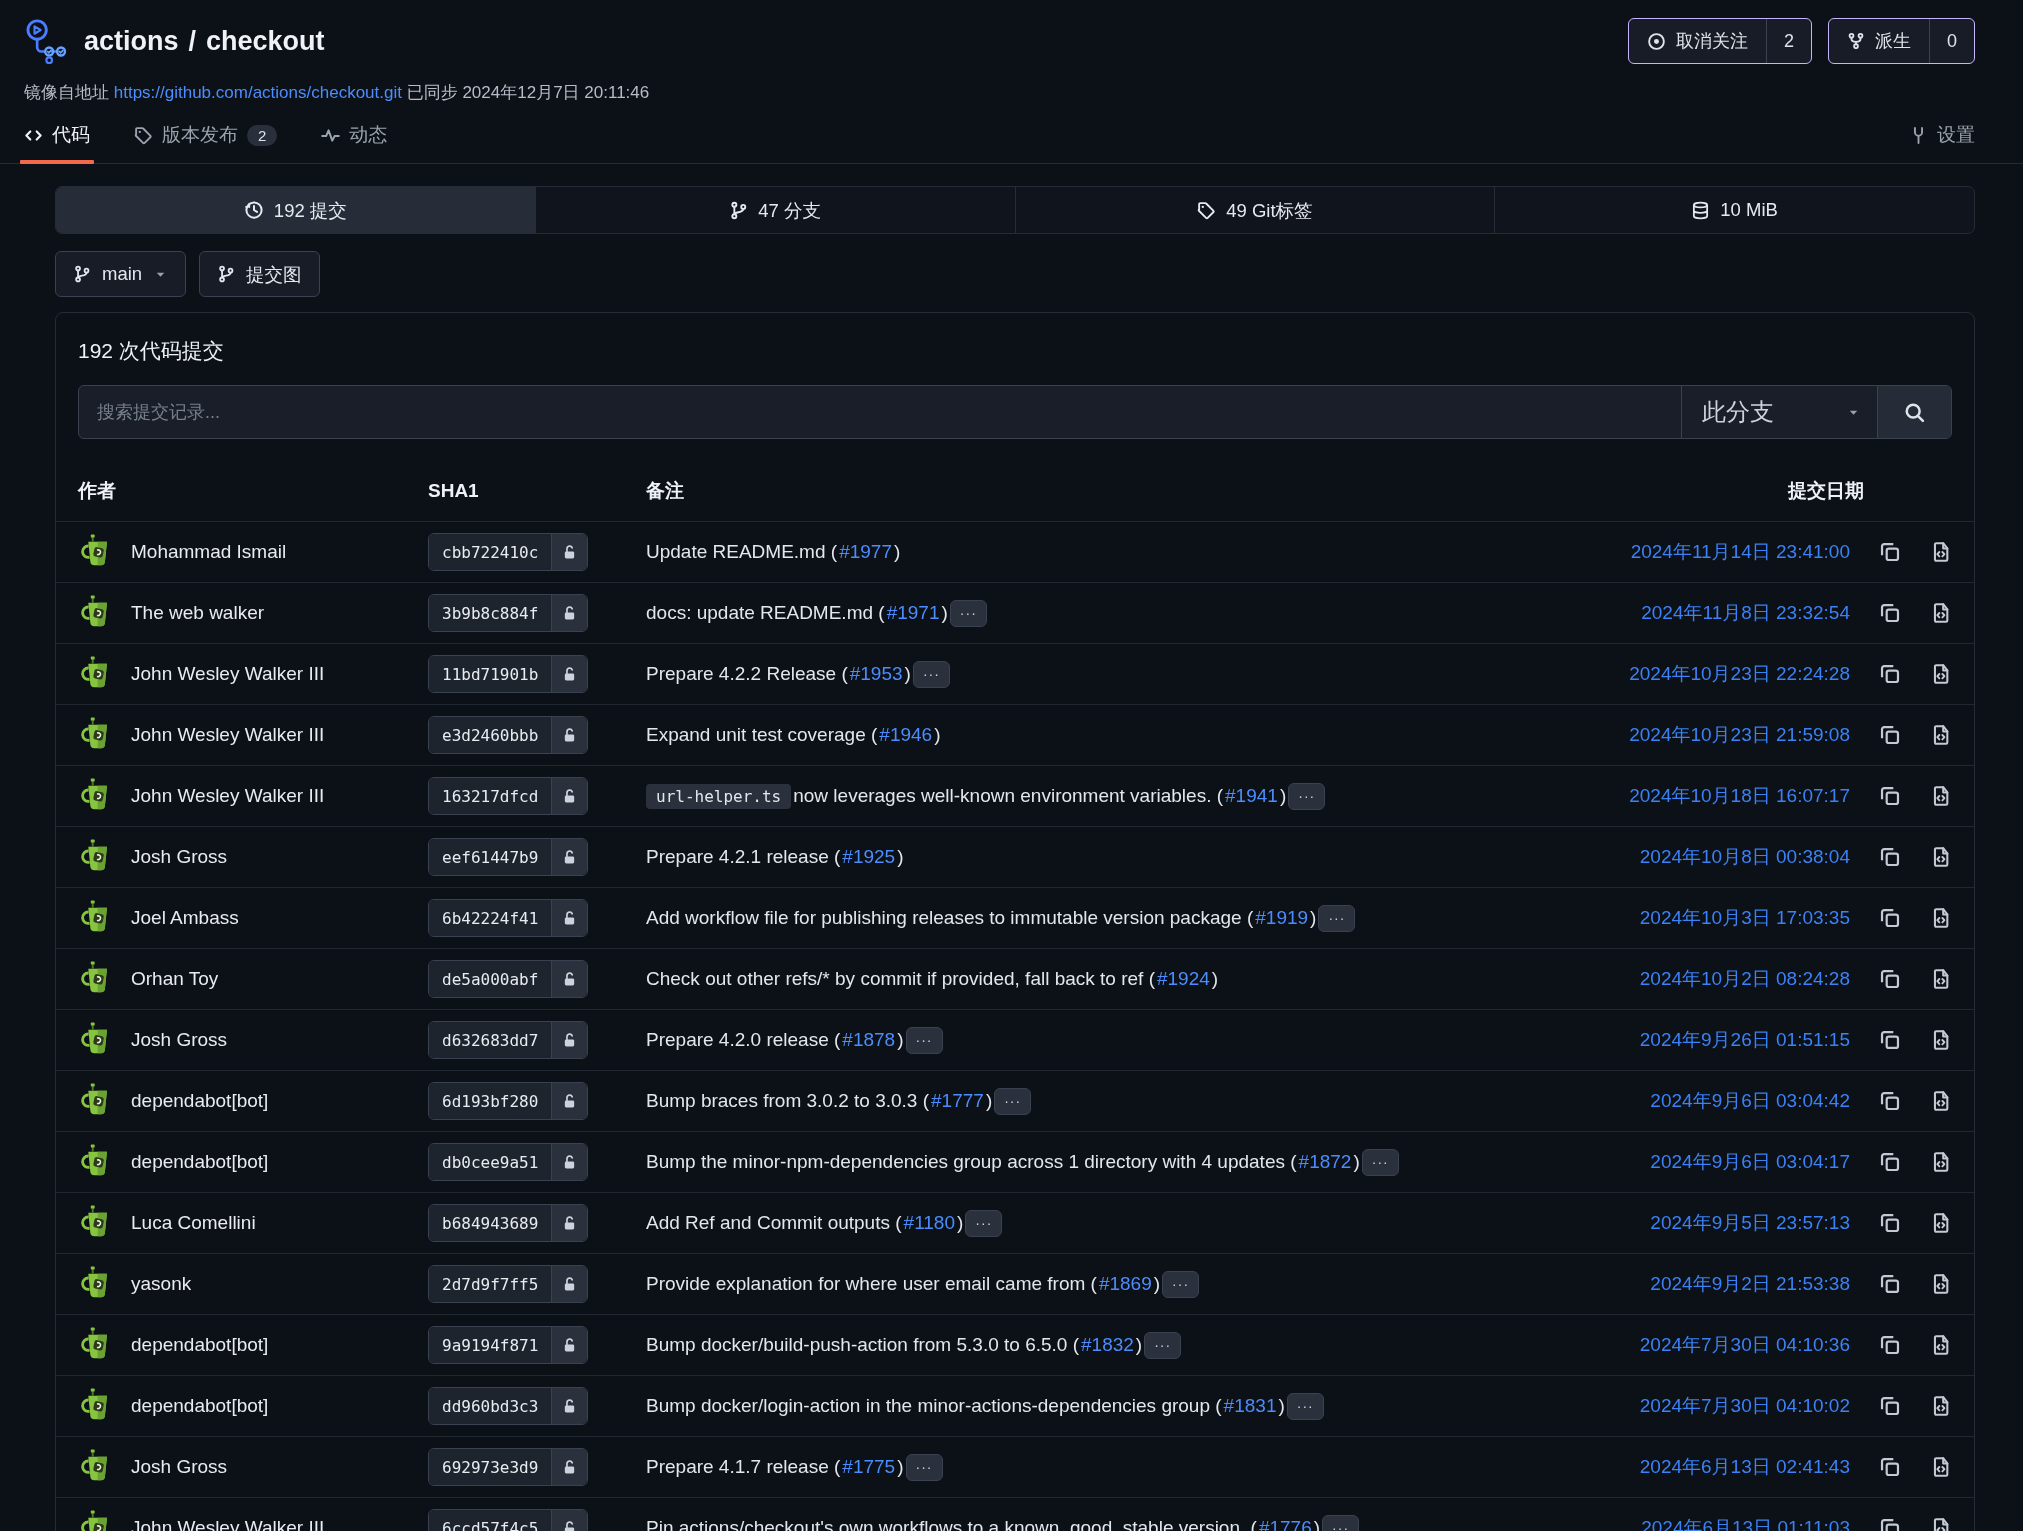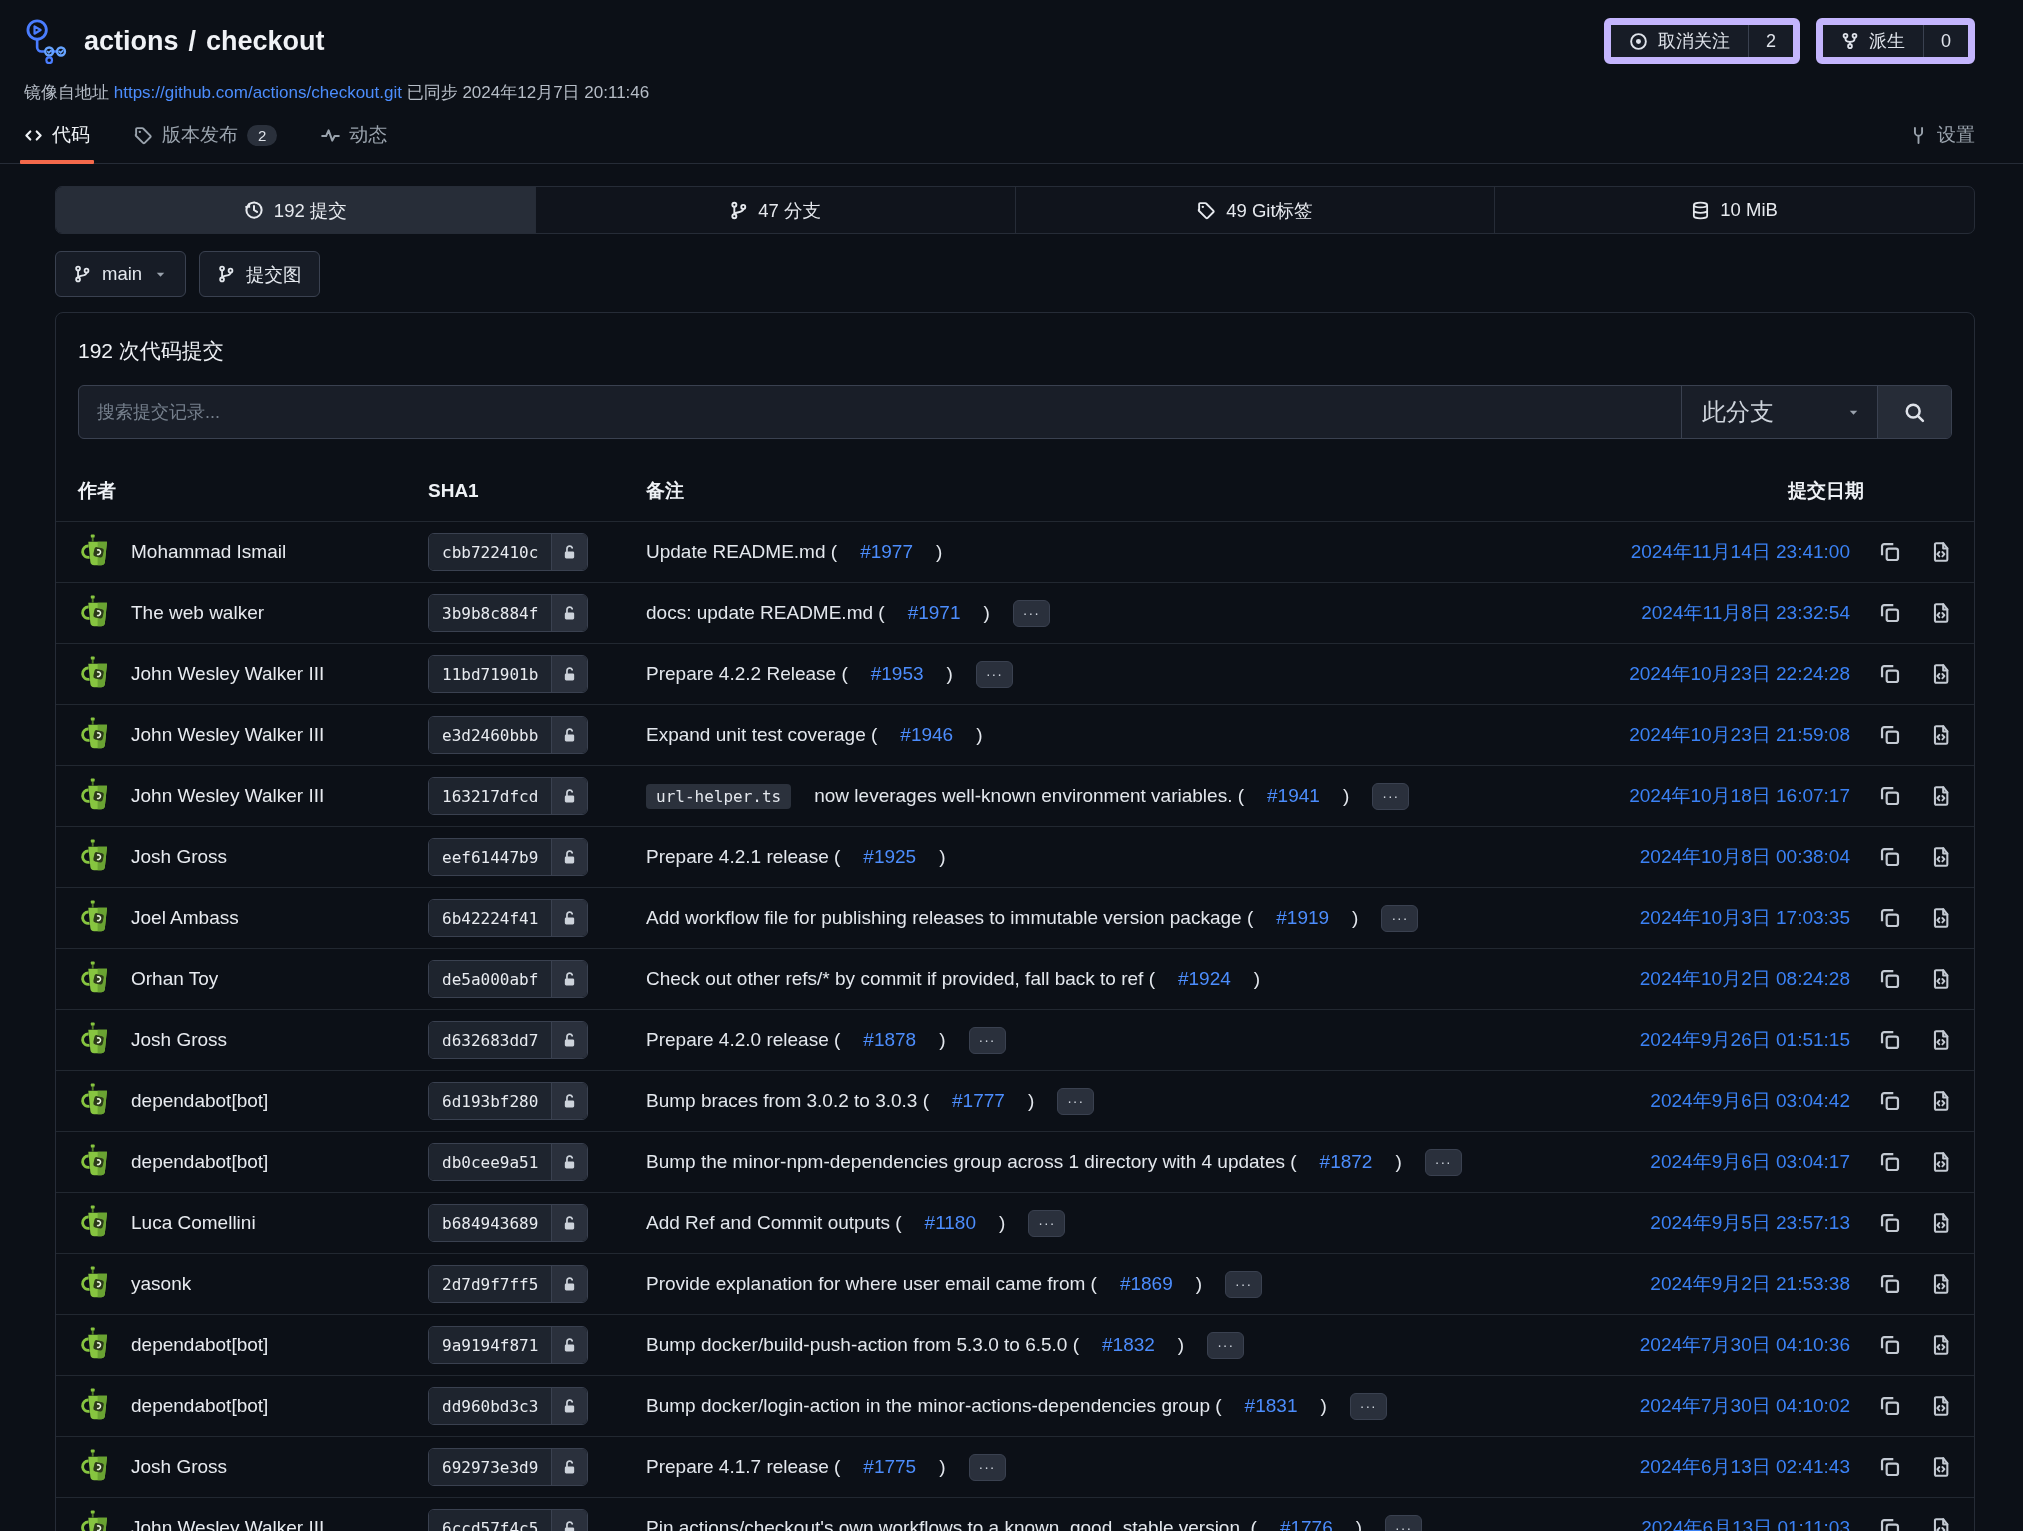--- a/index.html
+++ b/index.html
@@ -13,21 +13,21 @@
   .icon { flex:none; }
 
   
   .page-pad { padding-left:24px; padding-right:48px; }
   .top-header { display:flex; align-items:center; margin-top:14px; height:54px; }
   .repo-title { display:flex; align-items:baseline; gap:10px; margin-left:14px;
                 font-size:27px; font-weight:600; color:#f0f2f6; }
   .repo-title a { color:#f0f2f6; text-decoration:none; }
   .hdr-actions { margin-left:auto; display:flex; gap:16px; }
   .btn-group { display:flex; align-items:stretch; height:46px; background:#171c26;
-               border:7px solid #c4b5fd; border-radius:6px; overflow:hidden;
+               border:1px solid #c4b5fd; border-radius:6px; overflow:hidden;
                font-size:18px; color:#dfe3ea; cursor:pointer; }
   .btn-main { display:flex; align-items:center; gap:10px; padding:0 18px; }
   .btn-count { display:flex; align-items:center; padding:0 17px; border-left:1px solid #3a4150; }
 
   
   .mirror-line { margin-top:13px; font-size:17px; color:#b6bdc7; }
   .mirror-line a { color:#4c8dfd; text-decoration:none; }
 
   
   .tabbar-wrap { margin-top:18px; border-bottom:1px solid #262c37; }
@@ -83,21 +83,21 @@
           border-top:1px solid #222831; }
   .cell-author { width:350px; flex:none; display:flex; align-items:center; gap:15px; }
   .author-name { font-size:19px; color:#e8ebf0; white-space:nowrap; overflow:hidden; }
   .cell-sha { width:218px; flex:none; }
   .sha-badge { display:inline-flex; align-items:stretch; height:38px; border:1px solid #3a4150;
                border-radius:6px; overflow:hidden; cursor:pointer; }
   .sha-text { display:flex; align-items:center; padding:0 13px; background:#1e242e;
               font-family:"DejaVu Sans Mono", monospace; font-size:16px; color:#e8ebf0; }
   .sha-lock { width:36px; display:flex; align-items:center; justify-content:center;
               background:#2a303c; border-left:1px solid #3a4150; color:#cdd3db; }
-  .cell-msg { flex:1; min-width:0; display:flex; align-items:center; gap:23px;
+  .cell-msg { flex:1; min-width:0; display:flex; align-items:center; gap:2px;
               font-size:19px; color:#e3e7ed; white-space:nowrap; overflow:hidden; }
   .msg-code { background:#2b313c; border-radius:4px; padding:3px 10px;
               font-family:"DejaVu Sans Mono", monospace; font-size:16px; color:#e3e7ed; }
   .msg-link { color:#4c8dfd; text-decoration:none; }
   .msg-text { white-space:nowrap; }
   .more-pill { display:inline-flex; align-items:center; justify-content:center; height:27px;
                padding:0 9px; background:#2a303c; border:1px solid #3a4150; border-radius:6px;
                color:#cdd3db; font-size:14px; letter-spacing:1px; cursor:pointer; flex:none; }
   .cell-right { margin-left:auto; display:flex; align-items:center; flex:none; padding-left:14px; }
   .commit-date { font-size:19px; color:#3b82f6; white-space:nowrap; }

